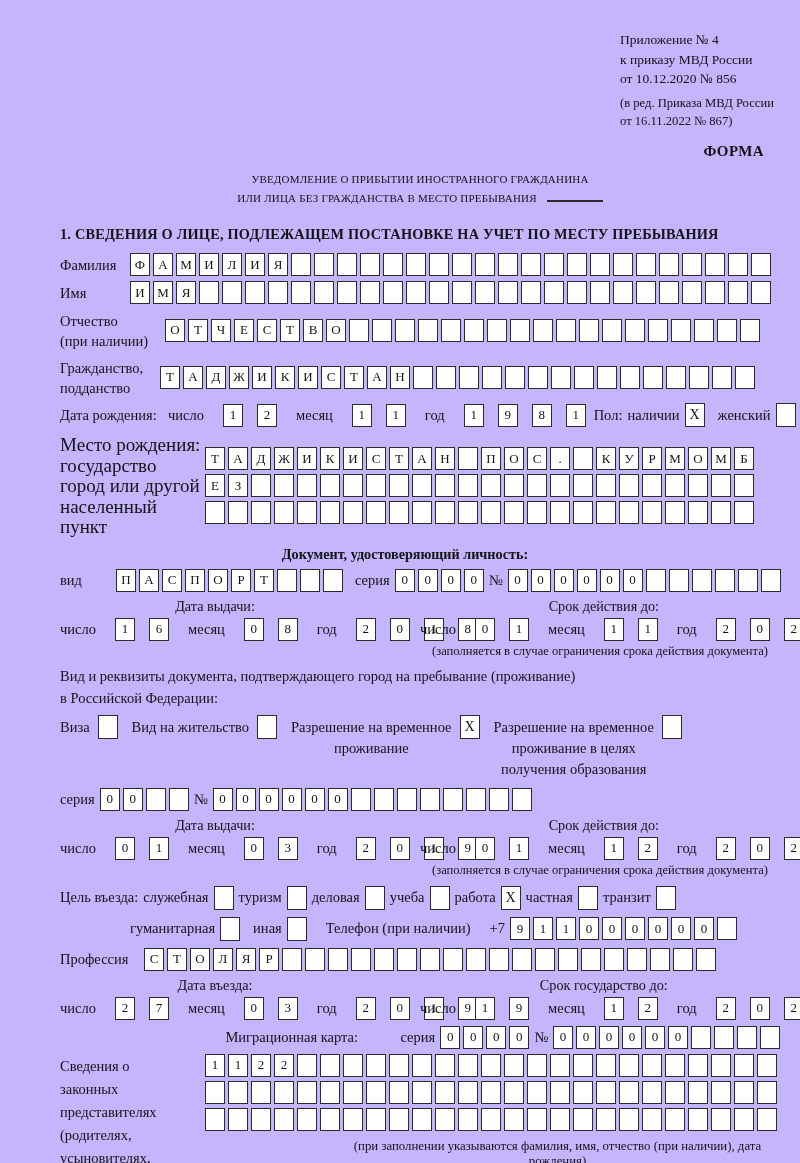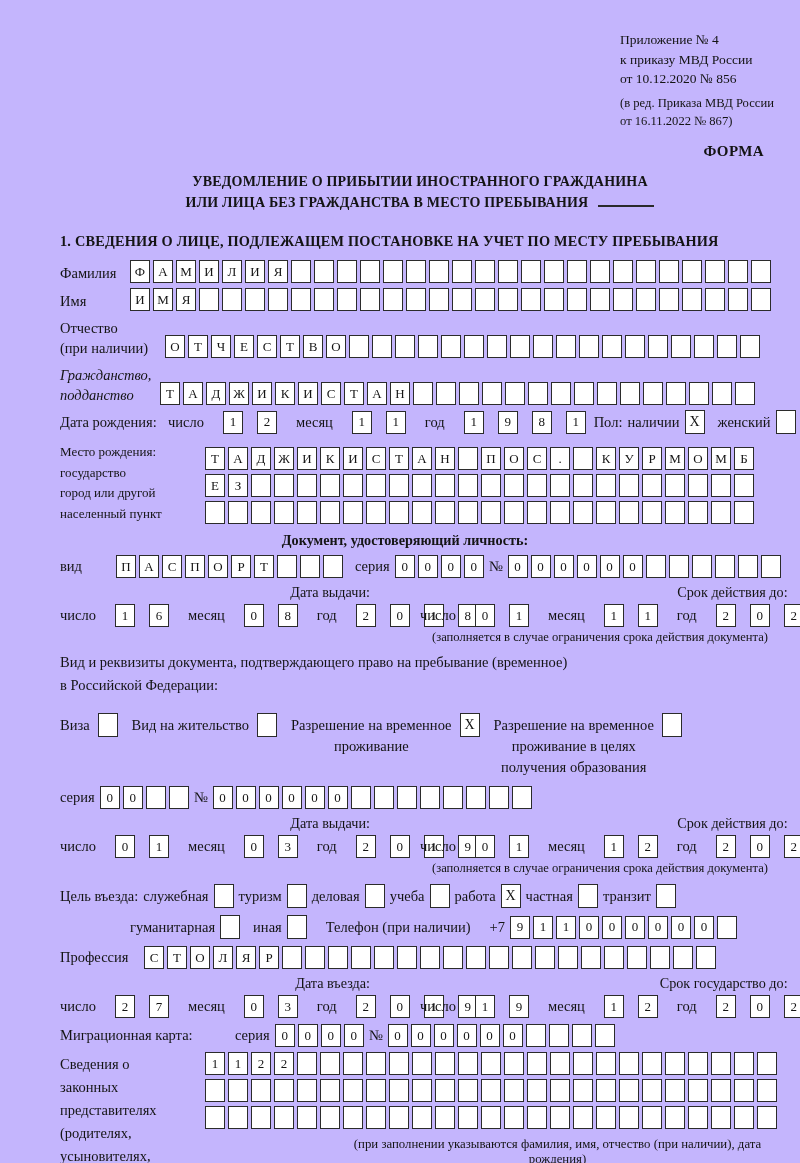--- a/index.html
+++ b/index.html
@@ -9,29 +9,29 @@
     font-family: "Liberation Serif", "DejaVu Serif", serif;
     color: #141414;
   }
   .page { width: 800px; height: 1163px; padding: 30px 20px 10px 60px; overflow: hidden; position: relative; background:#c4b5fd; }
 
   
   .hdr { margin-left: 560px; font-size: 13.5px; line-height: 1.45; }
   .hdr .sub { font-size: 12.6px; margin-top: 5px; line-height: 1.45; }
   .forma { text-align: right; padding-right: 16px; font-weight: bold; font-size: 15px; margin-top: 13px; letter-spacing: .4px; }
 
-  .title { text-align: center; font-weight: bold; font-size: 14px; line-height: 1.5; margin-top: 11px; letter-spacing: .2px; }
+  .title { text-align: center; font-weight: normal; font-size: 11px; line-height: 1.5; margin-top: 11px; letter-spacing: .2px; }
   .blankline { display: inline-block; width: 56px; border-bottom: 2px solid #2a2a2a; height: 14px; margin-left: 10px; }
 
   .sec { font-weight: bold; font-size: 14.3px; margin-top: 20px; letter-spacing: .2px; }
 
-  .row { display: flex; align-items: flex-end; margin-bottom: 5px; }
+  .row { display: flex; align-items: center; margin-bottom: 5px; }
   .vcenter { align-items: center; }
   .lbl { flex: none; font-size: 14.5px; padding-top: 3px; line-height: 1.35; }
-  .w70 { width: 70px; } .w105 { width: 105px; } .w100 { width: 100px; font-style: italic; }
+  .w70 { width: 70px; } .w105 { width: 105px; } .w100 { width: 100px; }
   .w110 { width: 108px; } .w84 { width: 84px; }
   .mt10 { margin-top: 10px; }
 
   .cells { display: flex; flex-wrap: nowrap; gap: 3px; }
   .cell {
     flex: none; width: 20px; height: 23px;
     border: 1.5px solid #2b2b2b; background: #fff;
     display: flex; align-items: center; justify-content: center;
     font-size: 13px; font-family: "Liberation Serif", serif;
   }
@@ -39,33 +39,33 @@
     flex: none; width: 20px; height: 24px;
     border: 1.5px solid #2b2b2b; background:#fff;
     display: inline-flex; align-items: center; justify-content: center;
     font-size: 14px;
   }
 
   .dategrp { display: flex; align-items: center; gap: 14px; }
   .dlabel { font-size: 14.5px; margin: 0 5px; white-space: nowrap; }
   .dategrp .dlabel:first-child { margin-left: 0; }
 
-  .bp-lbl { width: 145px; flex: none; font-size: 13px; line-height: 20.5px; padding-top: 2px; }
+  .bp-lbl { width: 145px; flex: none; font-size: 19px; line-height: 20.5px; padding-top: 2px; }
   .bp-rows { display: flex; flex-direction: column; gap: 4px; }
 
   .center-head { text-align: center; font-weight: bold; font-size: 14.2px; margin: 8px 0 6px 0; padding-right: 30px; }
 
   .datecols { display: flex; margin-top: 6px; }
   .dc-left { width: 360px; flex: none; }
   .dc-right { flex: 1; }
-  .dhead { text-align: right; font-size: 14.2px; margin-bottom: 3px; padding-right: 50px; }
+  .dhead { text-align: center; font-size: 14.2px; margin-bottom: 3px; padding-right: 50px; }
   .note { font-size: 12.6px; text-align: right; padding-right: 12px; margin-top: 3px; }
 
   .introline { font-size: 14.5px; line-height: 1.55; }
-  .permits { display: flex; align-items: flex-start; gap: 14px; margin-top: 17px; margin-bottom: 8px; }
+  .permits { display: flex; align-items: flex-start; gap: 14px; margin-top: 5px; margin-bottom: 8px; }
   .permit { display: flex; align-items: flex-start; gap: 8px; }
   .permit-text { font-size: 14.5px; text-align: center; line-height: 1.45; padding-top: 2px; }
 
   .inlinegrp { display: flex; align-items: center; gap: 5px; font-size: 14.5px; flex-wrap: nowrap; }
   .gap8 { margin-left: 8px; } .gap14 { margin-left: 14px; }
   .nw { white-space: nowrap; }
 
   .reps { display: flex; margin-top: 4px; }
   .reps-lbl { width: 145px; flex: none; font-size: 14.5px; line-height: 23px; padding-top: 1px; }
   .reps-rows { display: flex; flex-direction: column; gap: 4px; }
@@ -414,21 +414,21 @@
           <span class="dlabel">год</span>
           <span class="cell">2</span>
           <span class="cell">0</span>
           <span class="cell">2</span>
           <span class="cell">5</span>
         </div>
     </div>
   </div>
   <div class="note">(заполняется в случае ограничения срока действия документа)</div>
 
-  <div class="introline" style="margin-top:6px">Вид и реквизиты документа, подтверждающего право на пребывание (временное)</div>
+  <div class="introline" style="margin-top:6px">Вид и реквизиты документа, подтверждающего город на пребывание (проживание)</div>
   <div class="introline">в Российской Федерации:</div>
 
   <div class="permits">
     <div class="permit">
       <span class="permit-text">Виза</span>
       <span class="chk"></span>
     </div>
     <div class="permit">
       <span class="permit-text">Вид на жительство</span>
       <span class="chk"></span>
@@ -611,21 +611,21 @@
           <span class="cell">2</span>
           <span class="dlabel">год</span>
           <span class="cell">2</span>
           <span class="cell">0</span>
           <span class="cell">2</span>
           <span class="cell">5</span>
         </div>
     </div>
   </div>
 
-  <div class="row vcenter" style="margin-top:6px;">
+  <div class="row vcenter" style="margin-top:6px;justify-content:flex-end;">
     <span class="lbl" style="width:170px;padding-top:0">Миграционная карта:</span>
     <span class="dlabel">серия</span>
     <div class="cells">
         <span class="cell">0</span>
         <span class="cell">0</span>
         <span class="cell">0</span>
         <span class="cell">0</span>
       </div>
     <span class="dlabel">№</span>
     <div class="cells">

